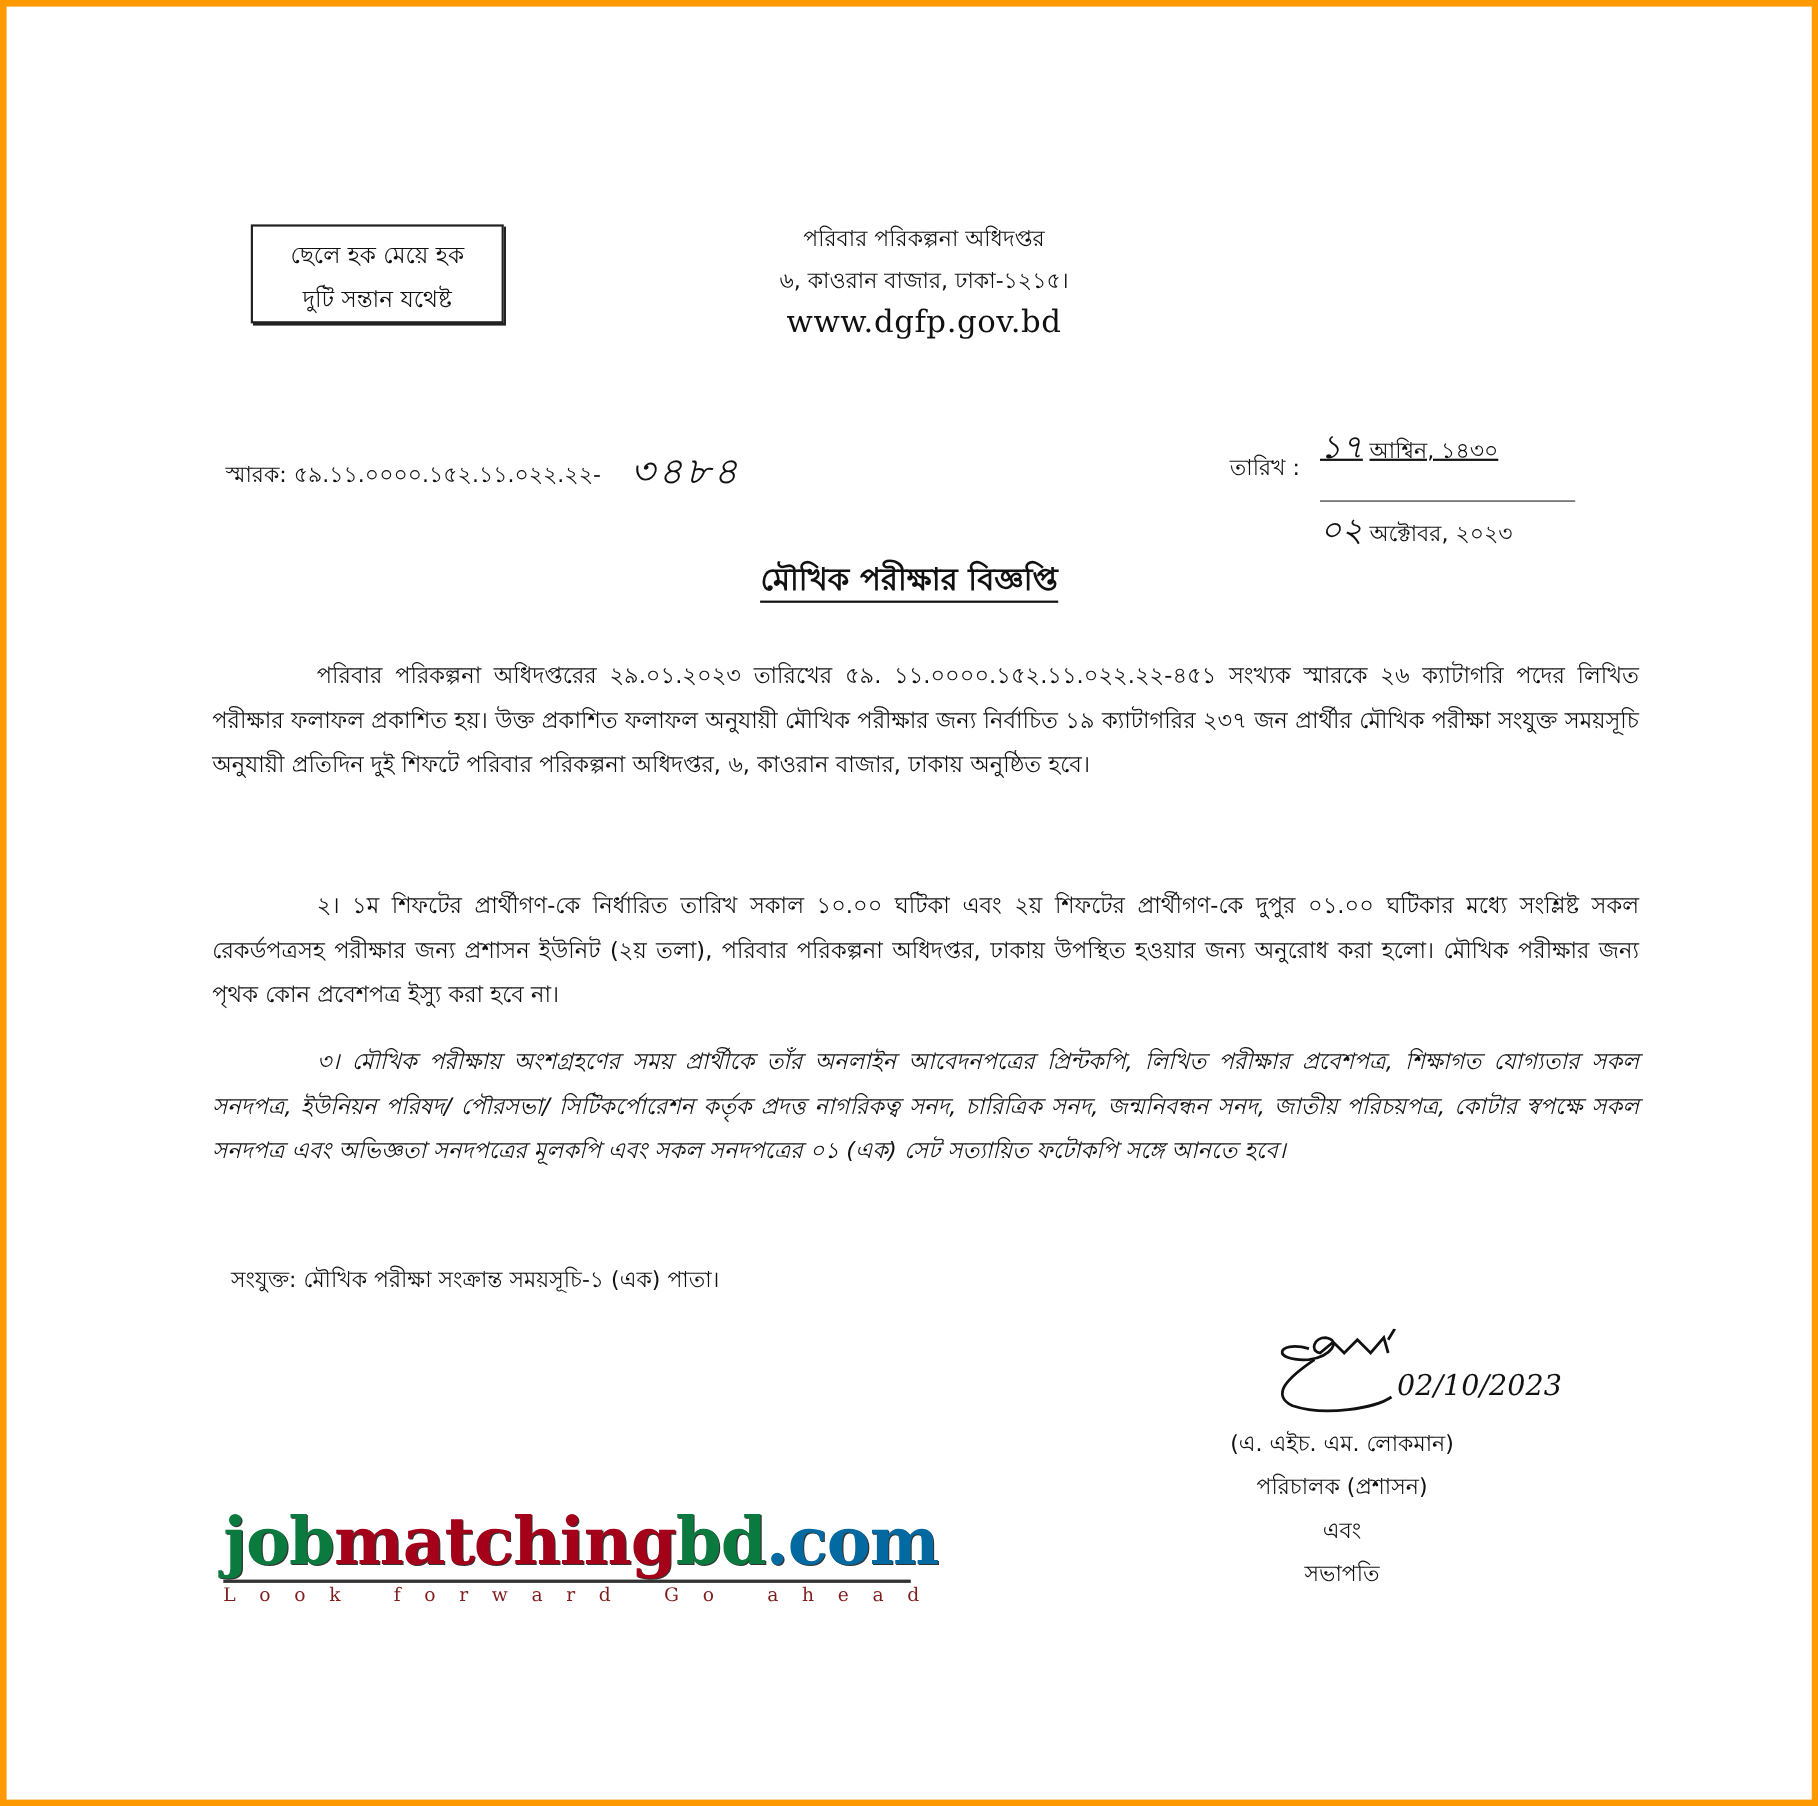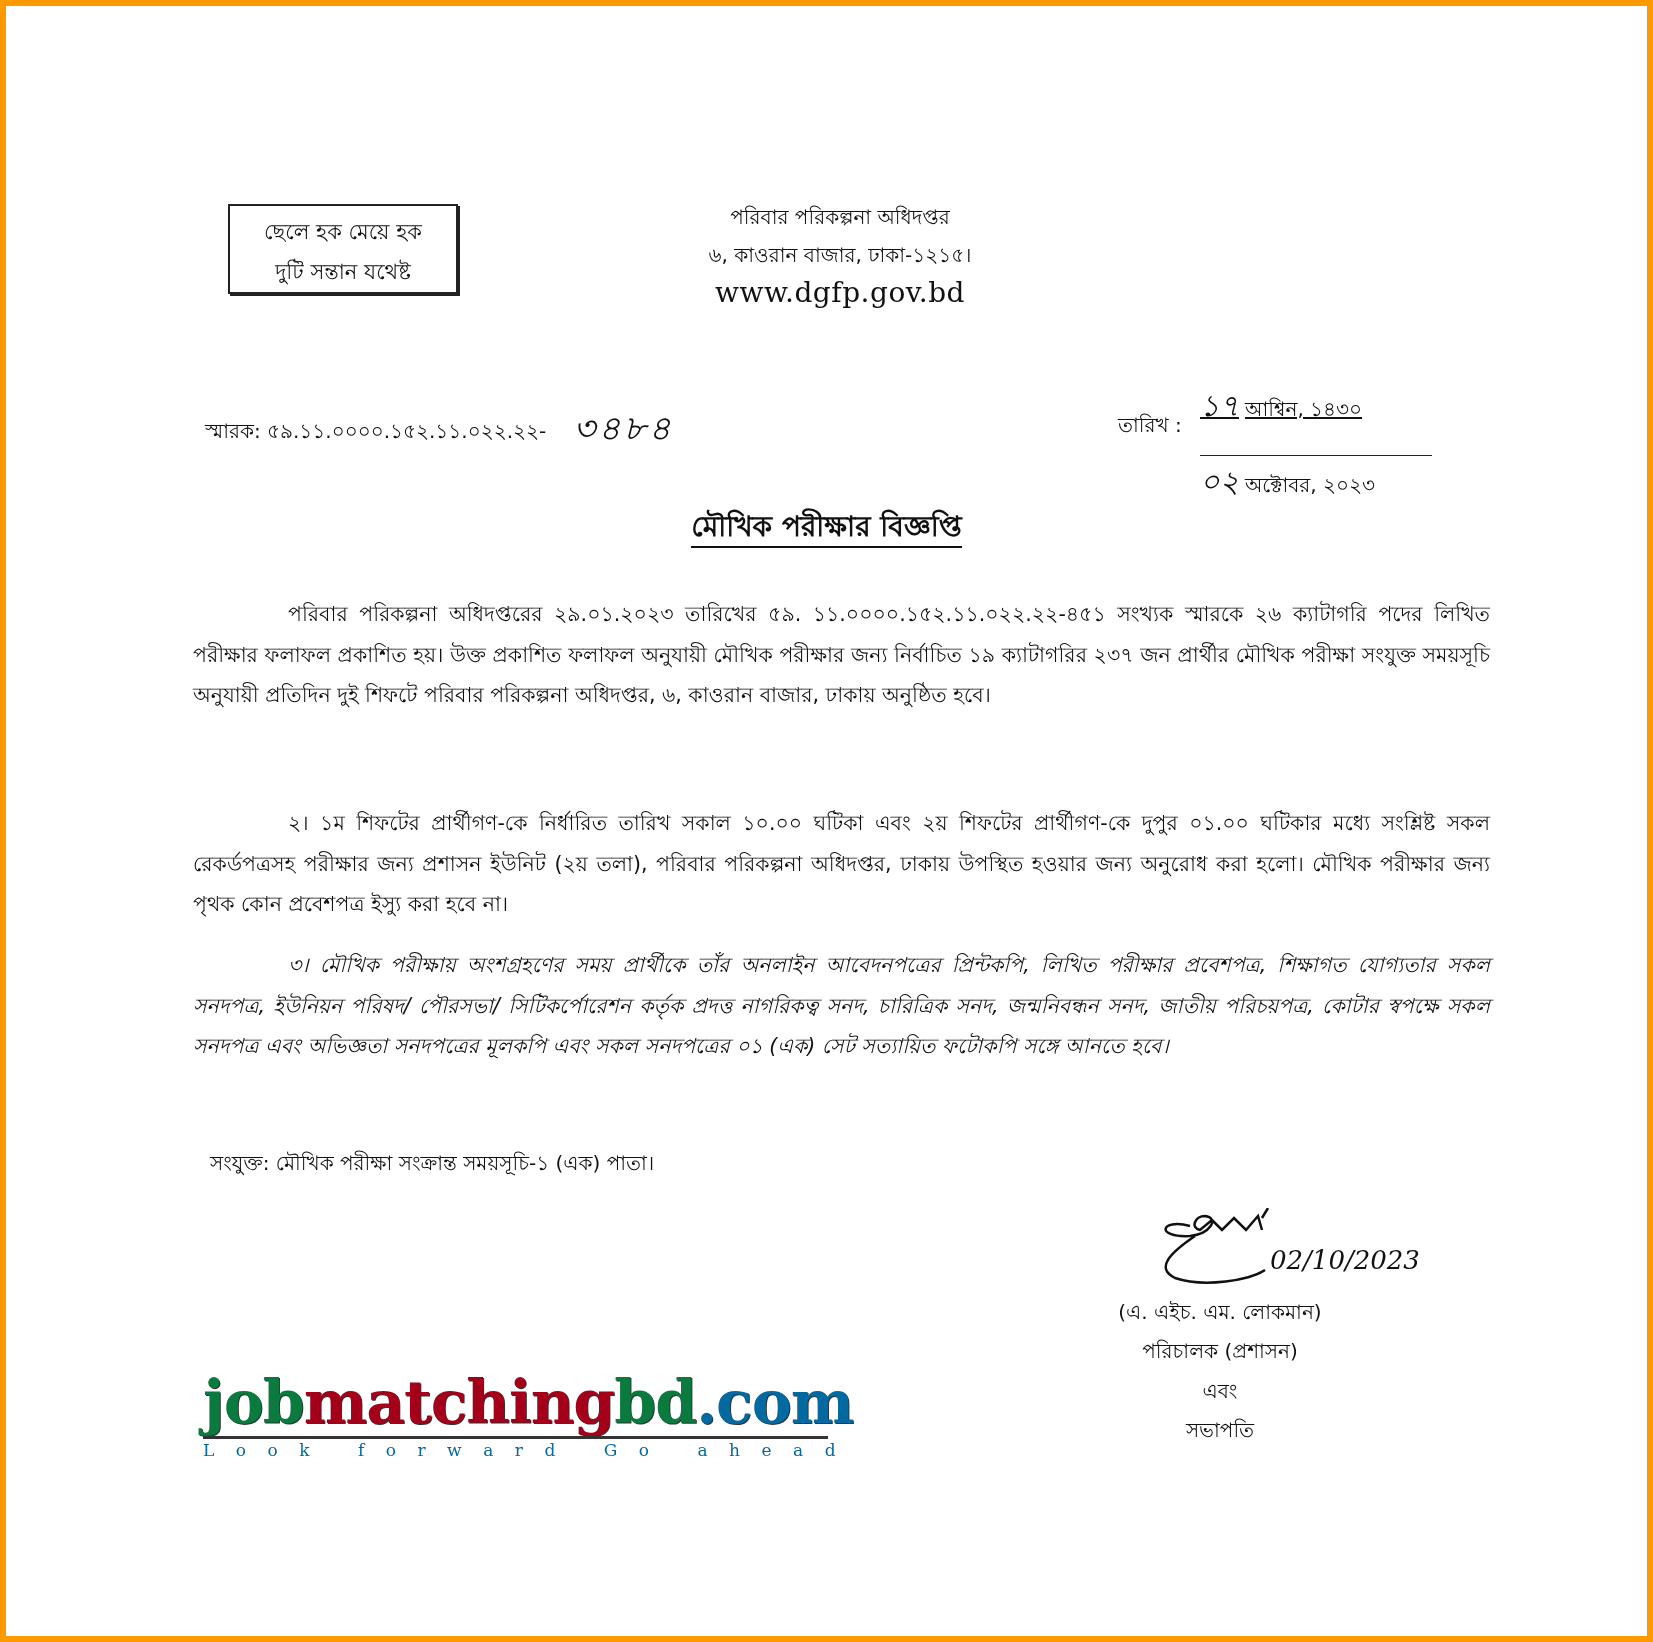--- a/index.html
+++ b/index.html
@@ -28,21 +28,21 @@
   .p3 { top:945px; font-style:italic; }
   .encl { left:193px; top:1148px; font-size:20px;margin-left:17px; }
   .signature { left:1150px; top:1208px; width:320px; height:80px; }
   .sig-date { left:1270px; top:1245px; font-size:26px; font-family:"DejaVu Serif", serif; font-style:italic; }
   .signatory { left:1070px; width:300px; top:1293px; text-align:center; font-size:20px; line-height:39.3px; }
   .logo { left:203px; top:1370px; width:660px; }
   .logo .brand { font-family:"DejaVu Serif", serif; font-weight:bold; font-size:60px; line-height:64px;
                  letter-spacing:-1px; text-shadow:1px 1px 0 #333; }
   .logo .c-green { color:#0a7a3e; } .logo .c-red { color:#a5001a; } .logo .c-yellow { color:#0369a1; }
   .logo .rule { height:3px; background:#333; margin-top:2px; width:625px; }
-  .logo .tag { font-family:"DejaVu Serif", serif; font-size:17px; letter-spacing:21.5px; color:#0369a1; margin-top:1px; white-space:nowrap; }
+  .logo .tag { font-family:"DejaVu Serif", serif; font-size:17px; letter-spacing:21.5px; color:#7f1d1d; margin-top:1px; white-space:nowrap; }
 </style>
 </head>
 <body>
 
 <div class="frame"></div>
 
 <div class="abs slogan-box">
   <div>ছেলে হক মেয়ে হক</div>
   <div>দুটি সন্তান যথেষ্ট</div>
 </div>

